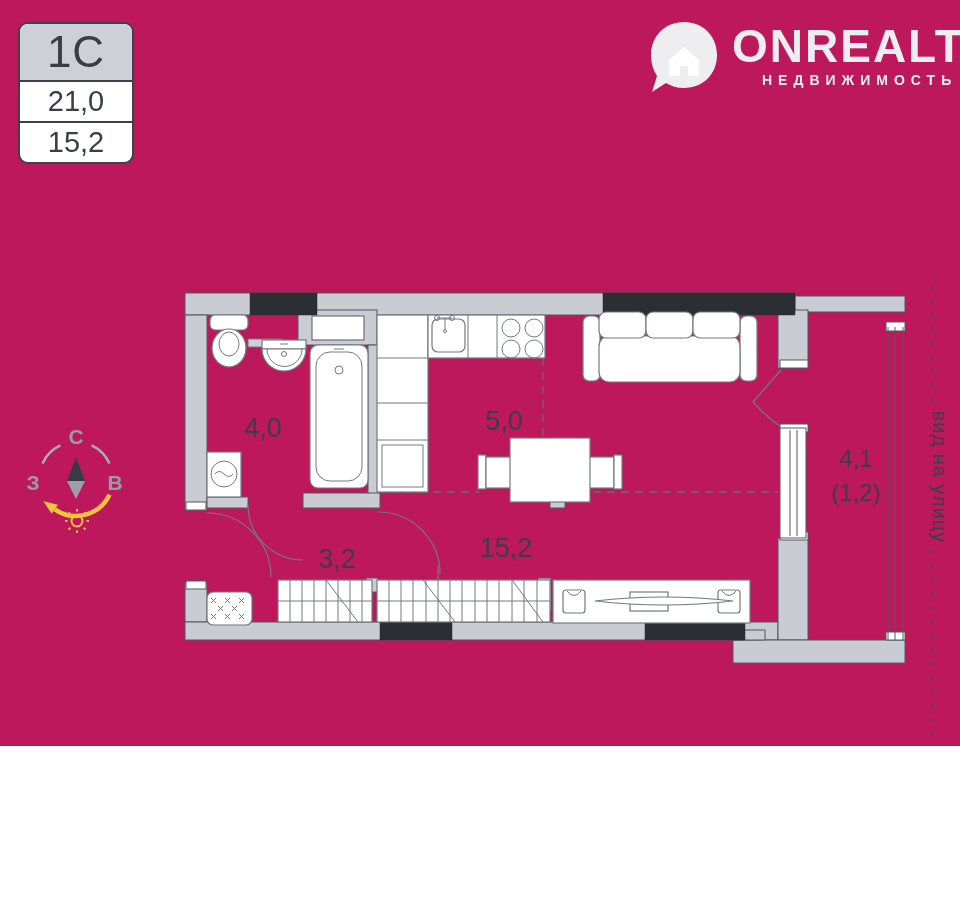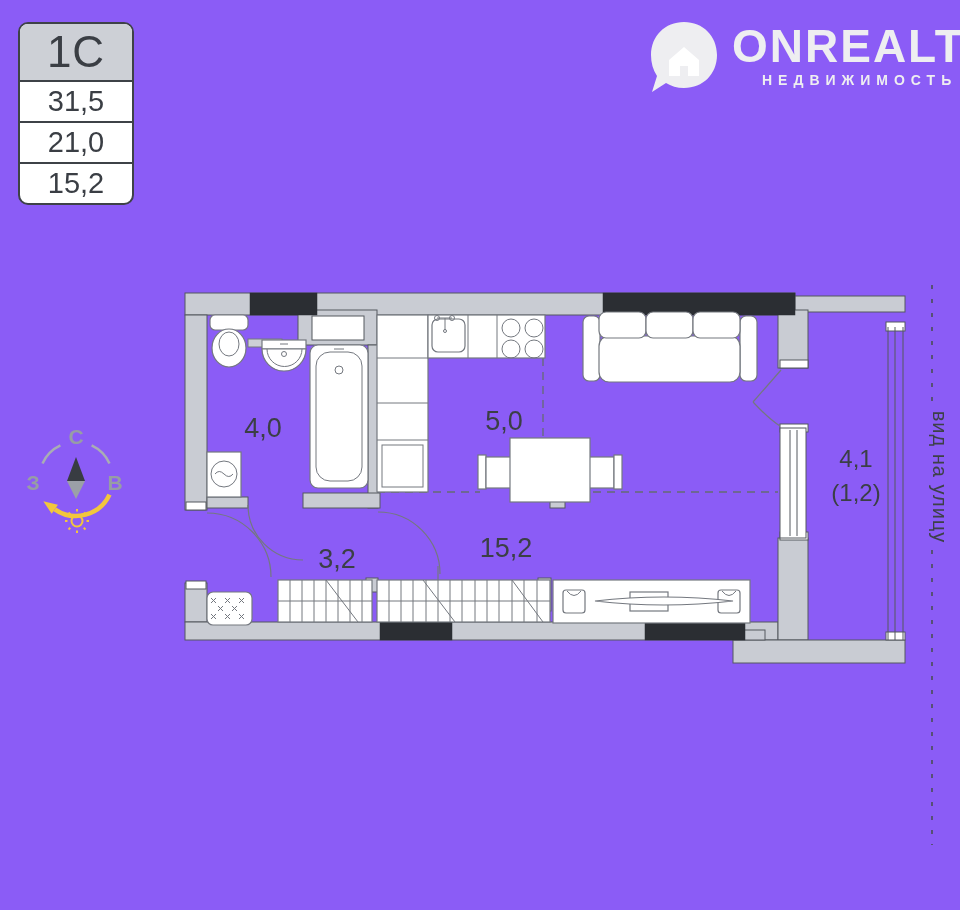--- a/index.html
+++ b/index.html
@@ -1,16 +1,16 @@
 <!DOCTYPE html>
 <html><head>
 <meta charset="utf-8">
 <style>
   html,body{margin:0;padding:0;background:#ffffff;}
-  .page{position:relative;width:960px;height:910px;background:#8b5cf6;overflow:hidden;
+  .page{position:relative;width:960px;height:746px;background:#be185d;overflow:hidden;
         font-family:"Liberation Sans",sans-serif;}
   
   .info-table{position:absolute;left:18px;top:22px;width:112px;border:2px solid #3e4247;
               border-radius:10px;overflow:hidden;background:#fff;text-align:center;color:#3a3e44;}
   .it-header{height:56px;line-height:56px;background:#cdd0d6;font-size:44px;font-weight:500;
              border-bottom:2px solid #3e4247;letter-spacing:1px;}
   .it-row{height:39px;line-height:39px;font-size:29px;border-bottom:2px solid #3e4247;}
   .it-row:last-child{border-bottom:none;}
   
   .logo{position:absolute;left:648px;top:20px;display:flex;align-items:flex-start;gap:12px;color:#eeeef1;}
@@ -36,21 +36,20 @@
   .sun{stroke:#f2c63c;stroke-width:2;fill:none;}
   .yellowarc{stroke:#f2c63c;stroke-width:4.5;fill:none;}
 </style>
 </head>
 <body>
 
 <div class="page">
 
   <div class="info-table">
     <div class="it-header">1С</div>
-    <div class="it-row">31,5</div>
     <div class="it-row">21,0</div>
     <div class="it-row">15,2</div>
   </div>
 
   <div class="logo">
     <svg width="72" height="76" viewBox="0 0 72 76">
       <path d="M36 2 C55 2 69 16 69 35 C69 54 55 68 36 68 C29 68 23 66 18 63 L4 72 L9 56 C5 50 3 43 3 35 C3 16 17 2 36 2 Z" fill="#eeeef1"></path>
       <path d="M21 40 L36 27 L51 40 L51 56 L40 56 L40 46 L32 46 L32 56 L21 56 Z" fill="#ffffff"></path>
     </svg>
     <div class="logo-text">

